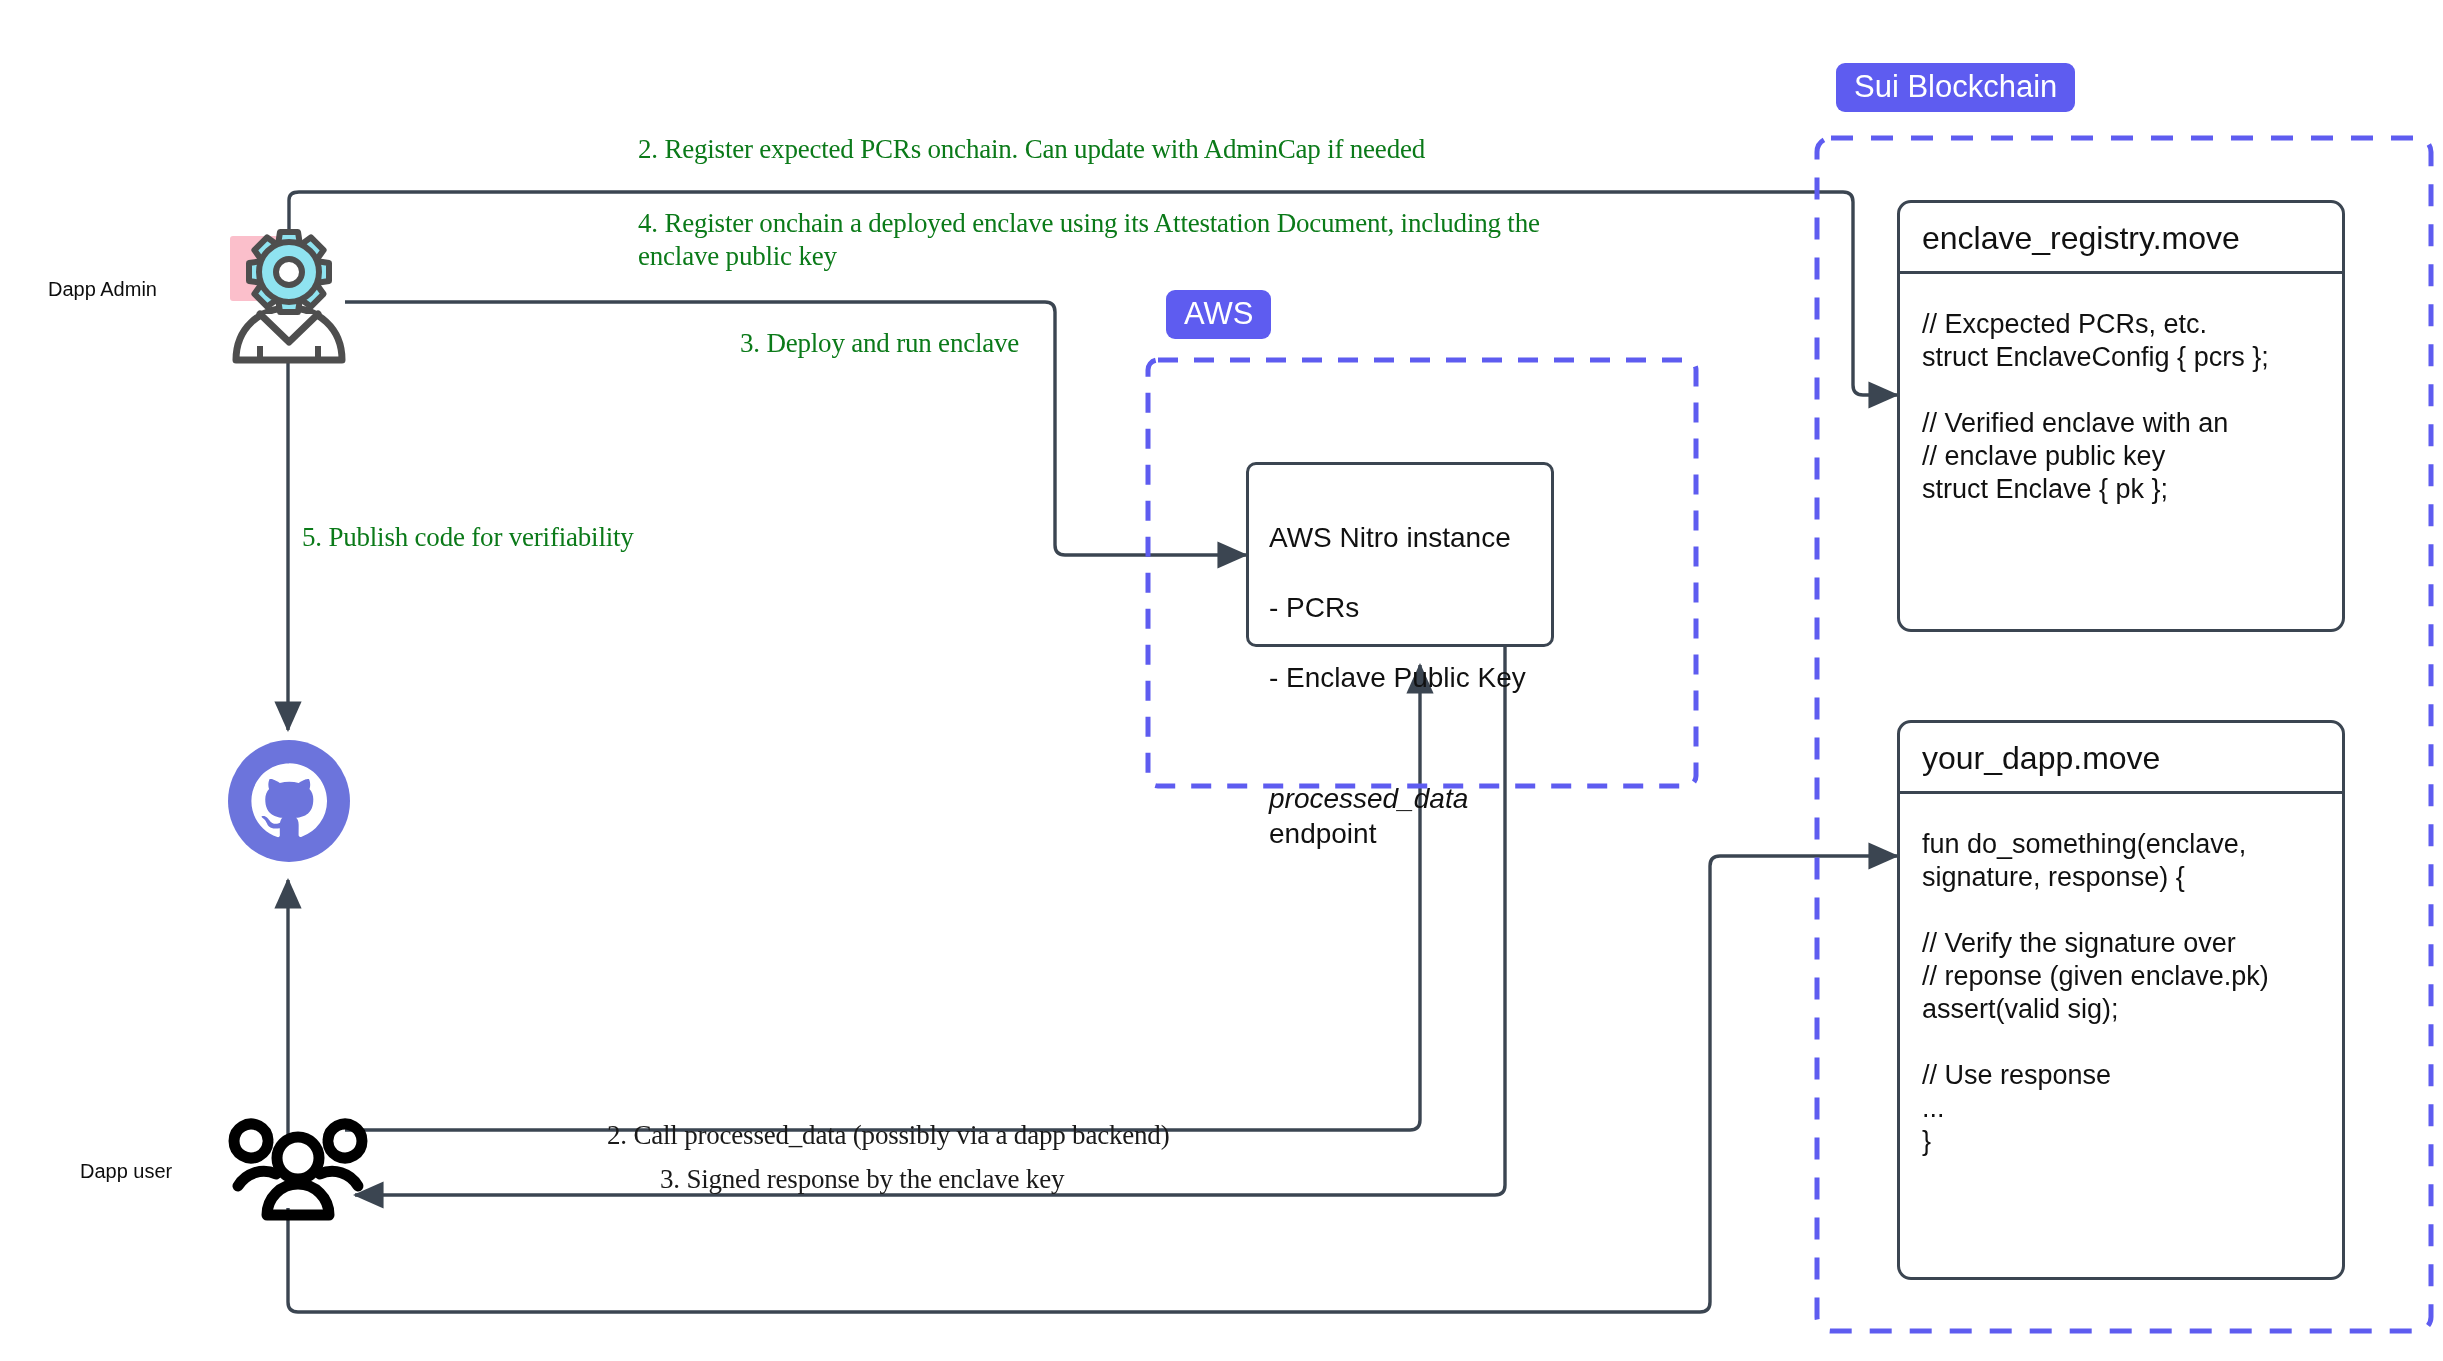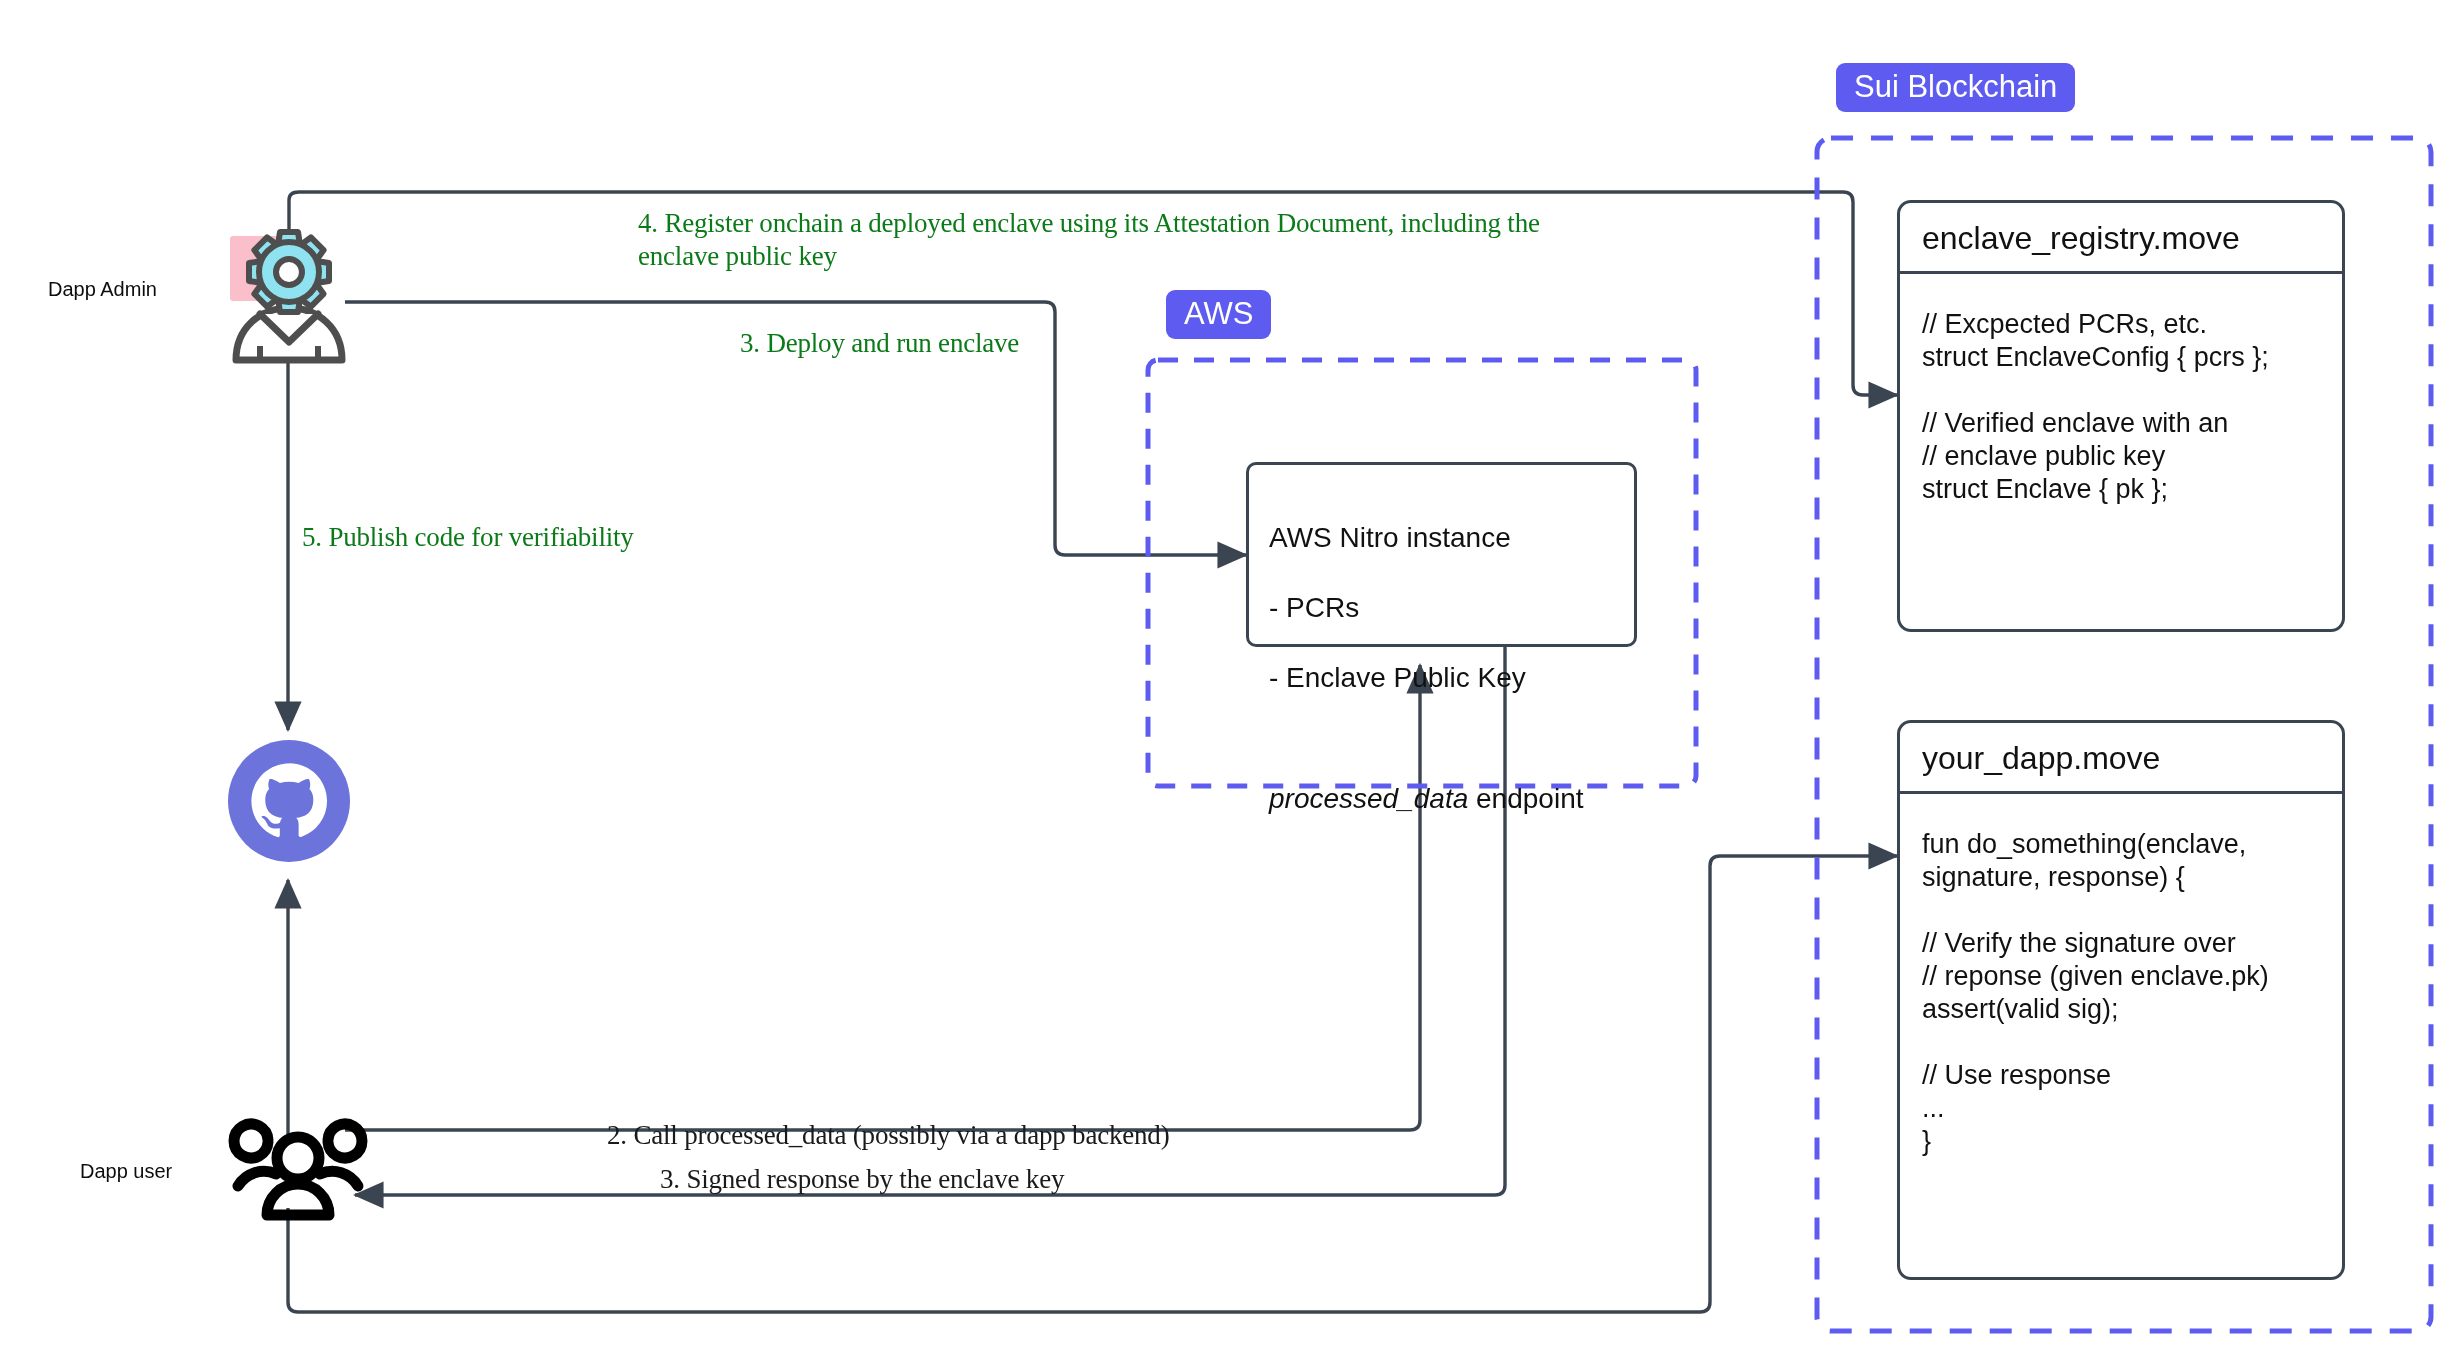--- a/index.html
+++ b/index.html
@@ -133,21 +133,21 @@
   <div class="box" style="left:1897px; top:200px; width:448px; height:432px;">
     <div class="box-title">enclave_registry.move</div>
     <div class="box-body">// Excpected PCRs, etc.
 struct EnclaveConfig { pcrs };
 
 // Verified enclave with an
 // enclave public key
 struct Enclave { pk };</div>
   </div>
 
-  <div class="plain-box" style="left:1246px; top:462px; width:391px; height:185px;">
+  <div class="plain-box" style="left:1246px; top:462px; width:308px; height:185px;">
     <div>AWS Nitro instance</div>
     <div>- PCRs</div>
     <div>- Enclave Public Key</div>
     <div style="height:16px;"></div>
     <div><em>processed_data</em><span> endpoint</span></div>
   </div>
 
   <div class="actor-label" style="left:48px; top:278px;">Dapp Admin</div>
 
   <svg class="icon-wrap" style="left:228px; top:222px; width:130px; height:145px;" viewBox="0 0 130 145">
@@ -194,20 +194,21 @@
       <path d="M10,74 a30,30 0 0 1 38,-12"></path>
 
       <path d="M100,28 a17,17 0 1 1 0,2"></path>
       <path d="M130,74 a30,30 0 0 0 -38,-12"></path>
 
       <circle cx="70" cy="46" r="21"></circle>
       <path d="M39,103 a31,31 0 0 1 62,0 Z" stroke-linejoin="round"></path>
     </g>
   </svg>
 
+  <div class="flow-label" style="left:638px; top:133px; width:900px;">2. Register expected PCRs onchain. Can update with AdminCap if needed</div>
 
   <div class="flow-label" style="left:638px; top:207px; width:940px;">4. Register onchain a deployed enclave using its Attestation Document, including the
 enclave public key</div>
 
   <div class="flow-label" style="left:740px; top:327px;">3. Deploy and run enclave</div>
 
   <div class="flow-label" style="left:302px; top:521px;">5. Publish code for verifiability</div>
 
 
   <div class="flow-label black" style="left:607px; top:1119px;">2. Call processed_data (possibly via a dapp backend)</div>

